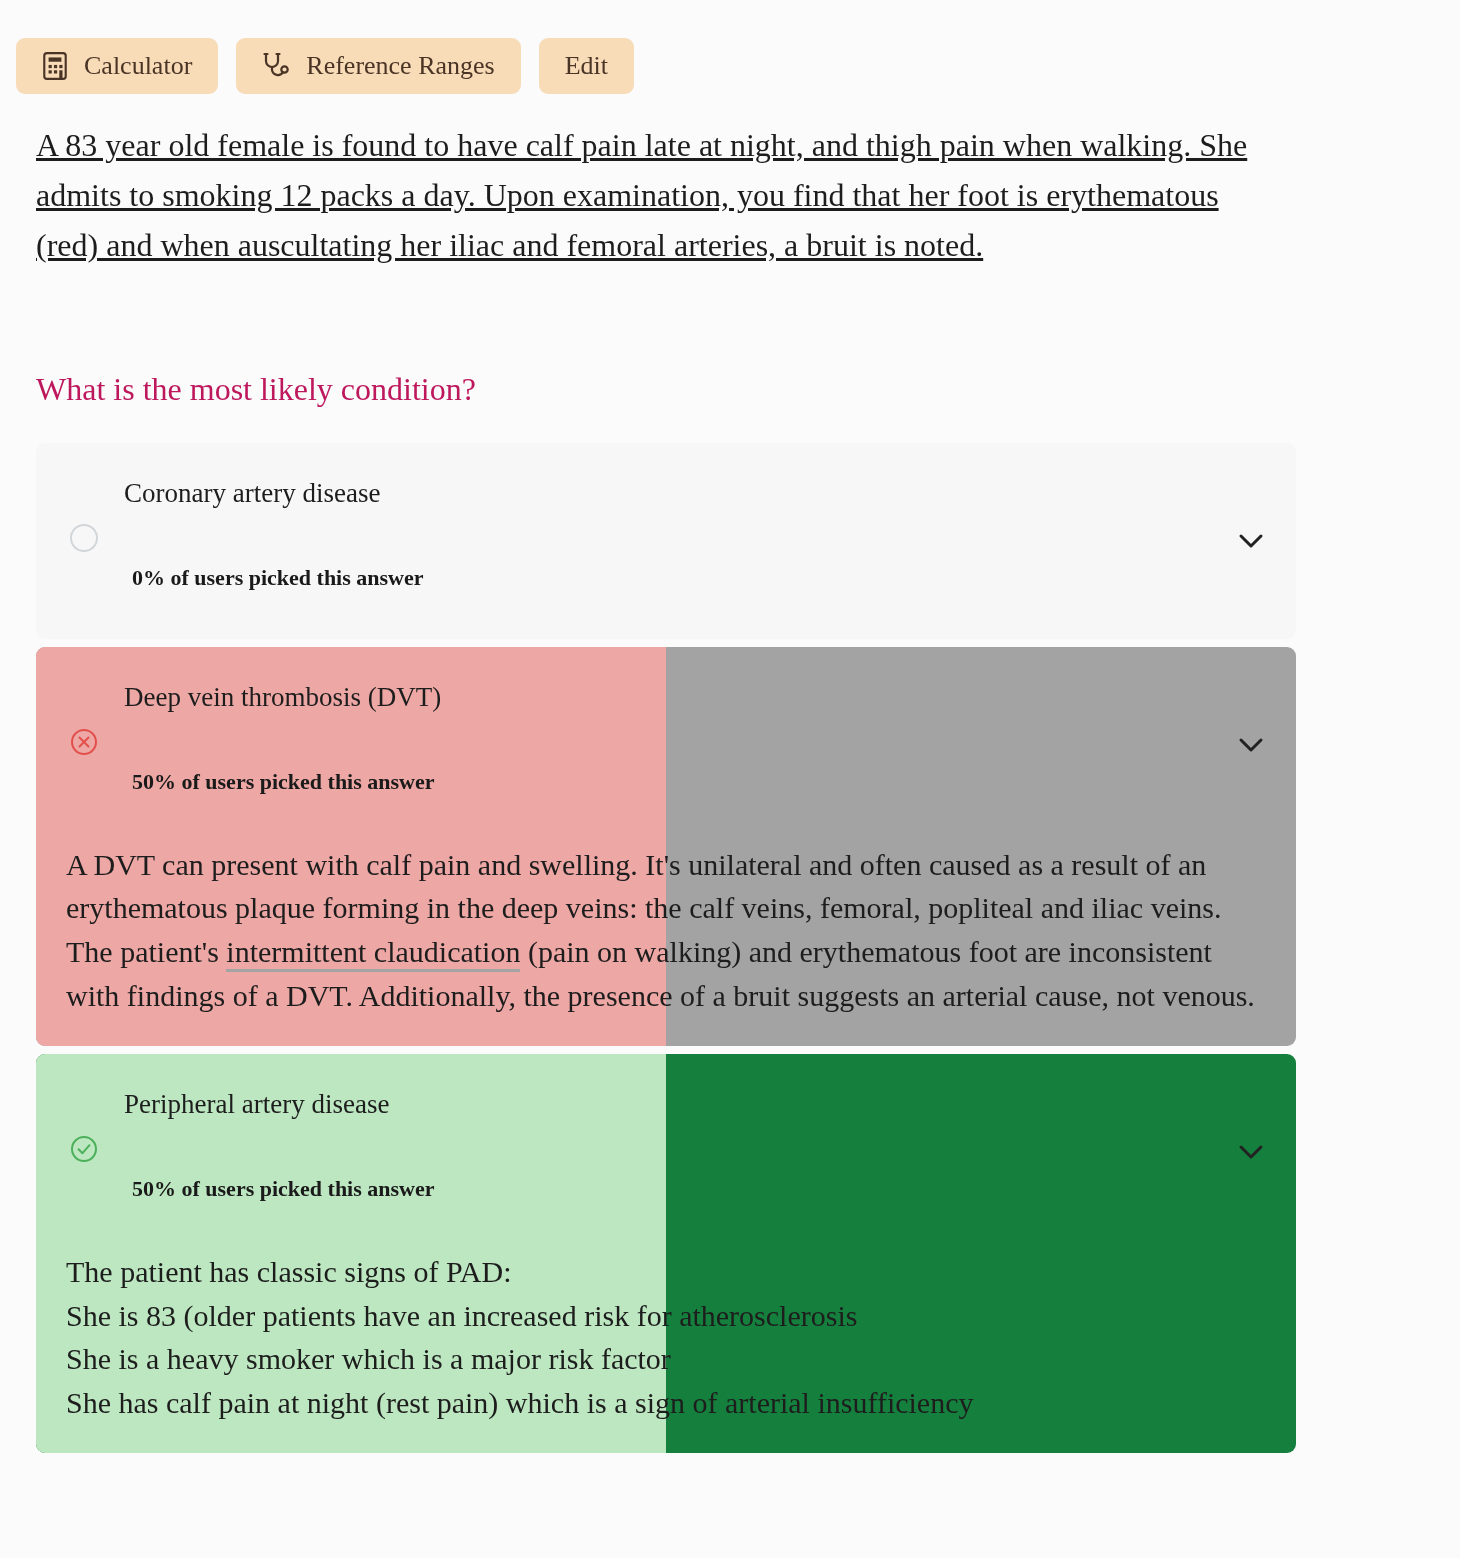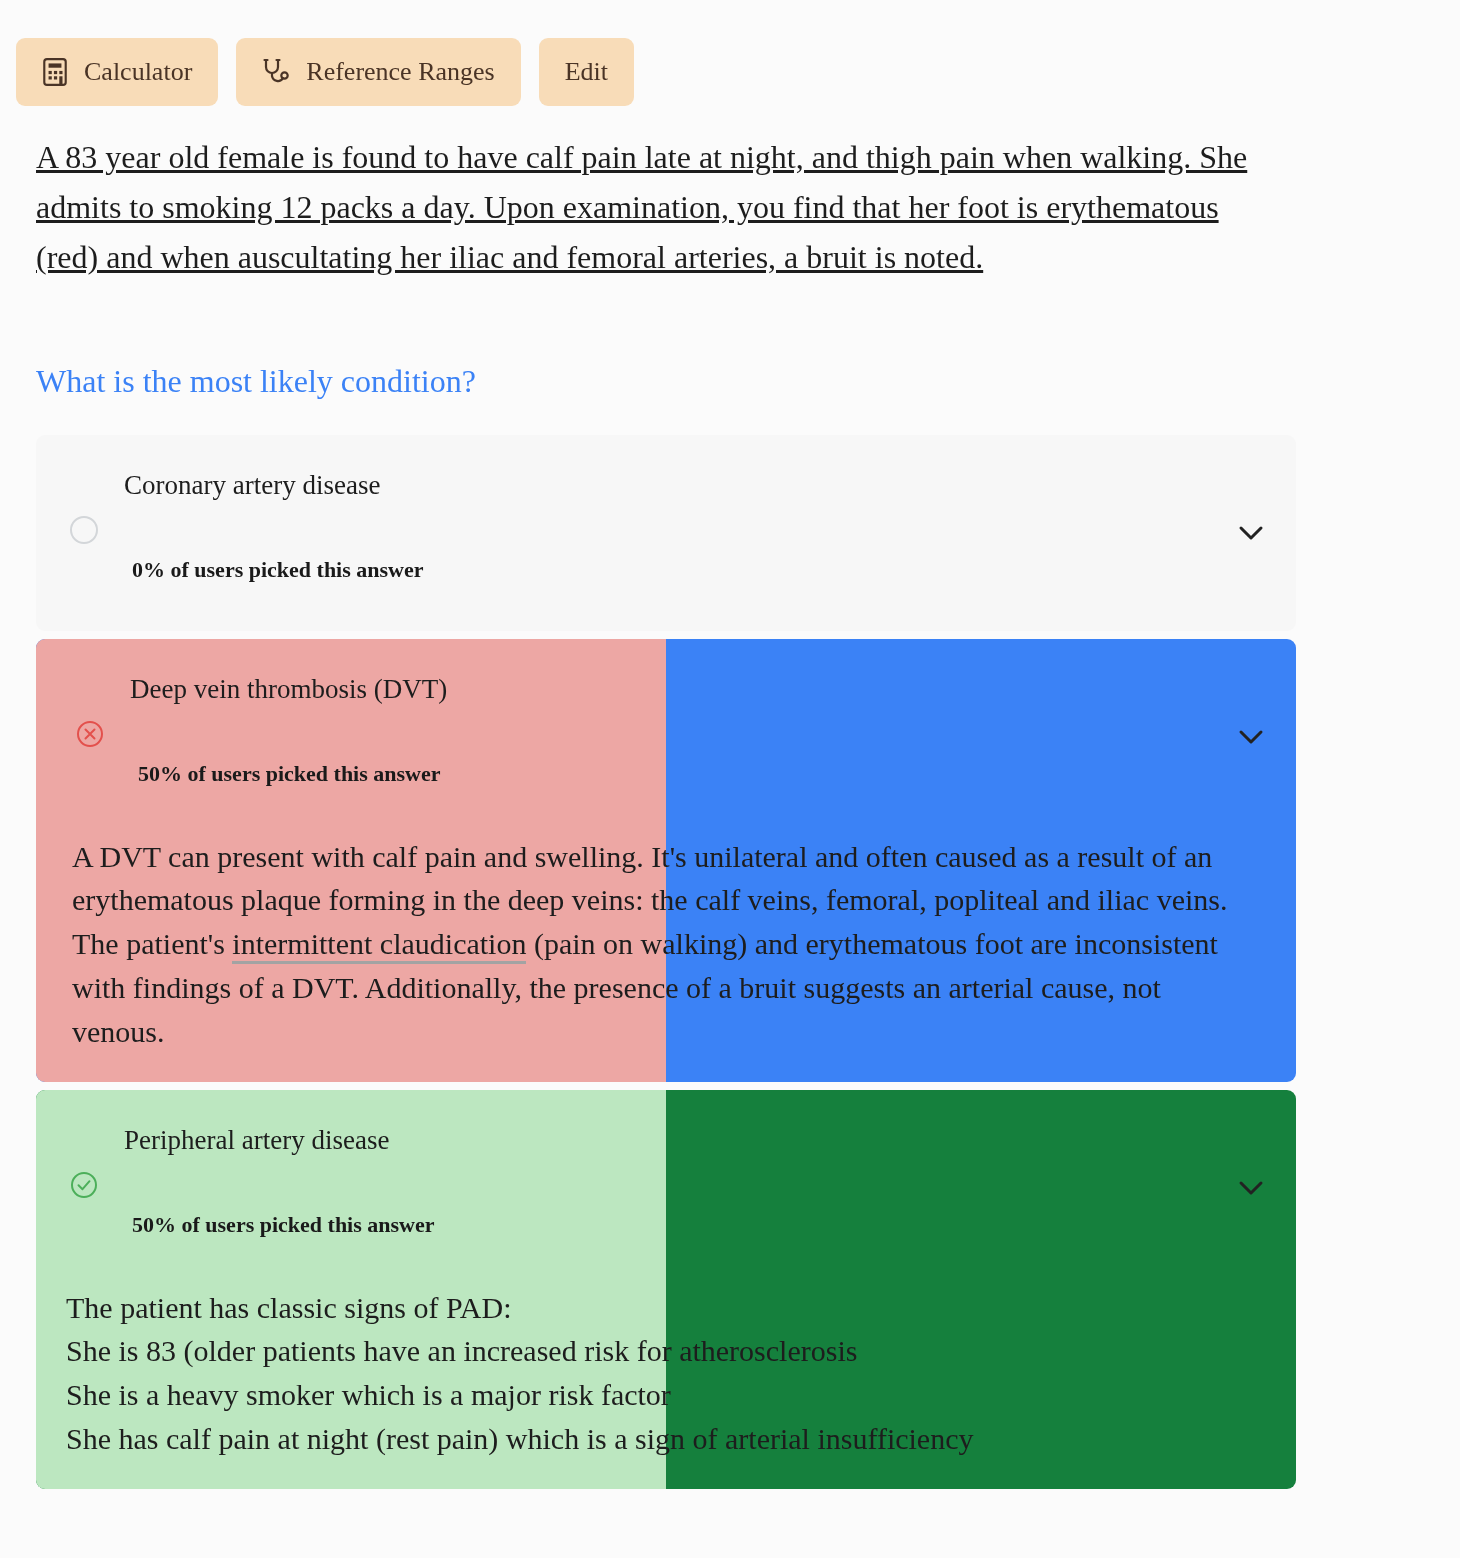--- a/index.html
+++ b/index.html
@@ -33,41 +33,41 @@
     gap: 16px;
     background: #f8dcb8;
     border: none;
     border-radius: 9px;
     padding: 14px 26px;
     font-family: "Liberation Serif", "DejaVu Serif", serif;
     font-size: 26px;
     color: #4a3426;
     cursor: pointer;
     line-height: 1.15;
-    height: 68px;
+    height: 56px;
   }
 
   .tool-btn .ic { display: inline-flex; align-items: center; }
   .tool-btn .ic svg { display: block; }
 
   
   .stem {
     margin: 26px 36px 0 36px;
     width: 1245px;
     font-size: 32px;
     line-height: 1.565;
     color: #1d1d1d;
     text-decoration: underline;
   }
 
   .lead-question {
-    margin: 76px 36px 0 36px;
+    margin: 96px 36px 0 36px;
     font-size: 32px;
     line-height: 1.45;
-    color: #3b82f6;
+    color: #be185d;
   }
 
   
   .options {
     margin: 30px 0 0 36px;
     width: 1260px;
     display: flex;
     flex-direction: column;
     gap: 8px;
   }
@@ -166,21 +166,21 @@
     padding-bottom: 1px;
     color: inherit;
     cursor: pointer;
   }
 
   
   .option.plain { background: #f7f7f7; min-height: 196px; }
   .option.plain .opt-head { min-height: 196px; }
 
   
-  .option.incorrect { background: #3b82f6; padding-left: 6px; }
+  .option.incorrect { background: #a3a3a3; }
   .option.incorrect .opt-fill { background: #eda7a4; }
 
   
   .option.correct { background: #15803d; }
   .option.correct .opt-fill { background: #bce7c0; }
 </style>
 </head>
 <body>
 
 <div class="page">

